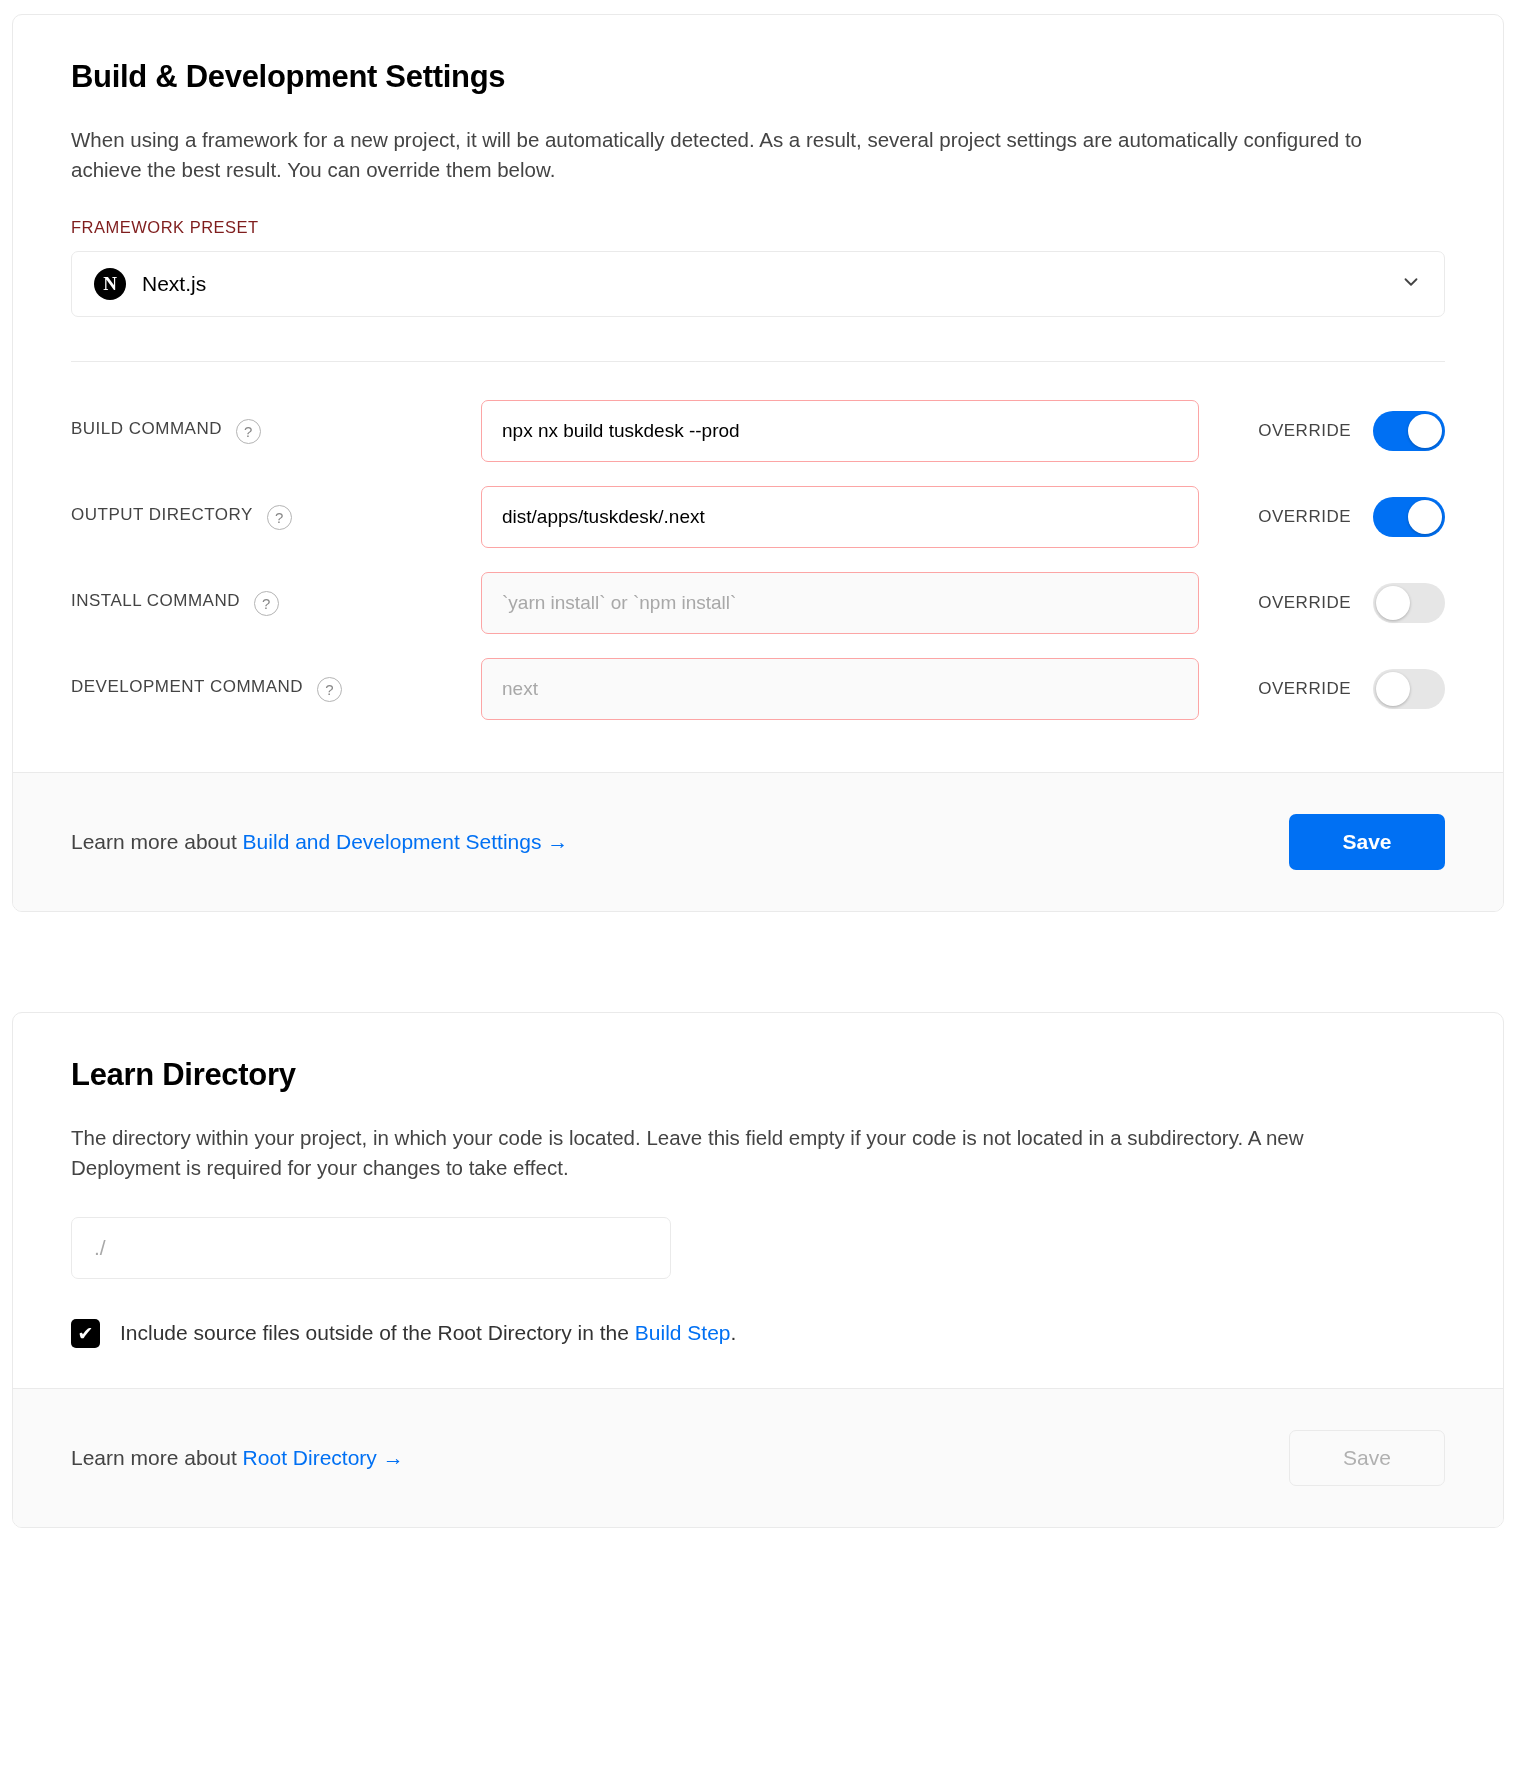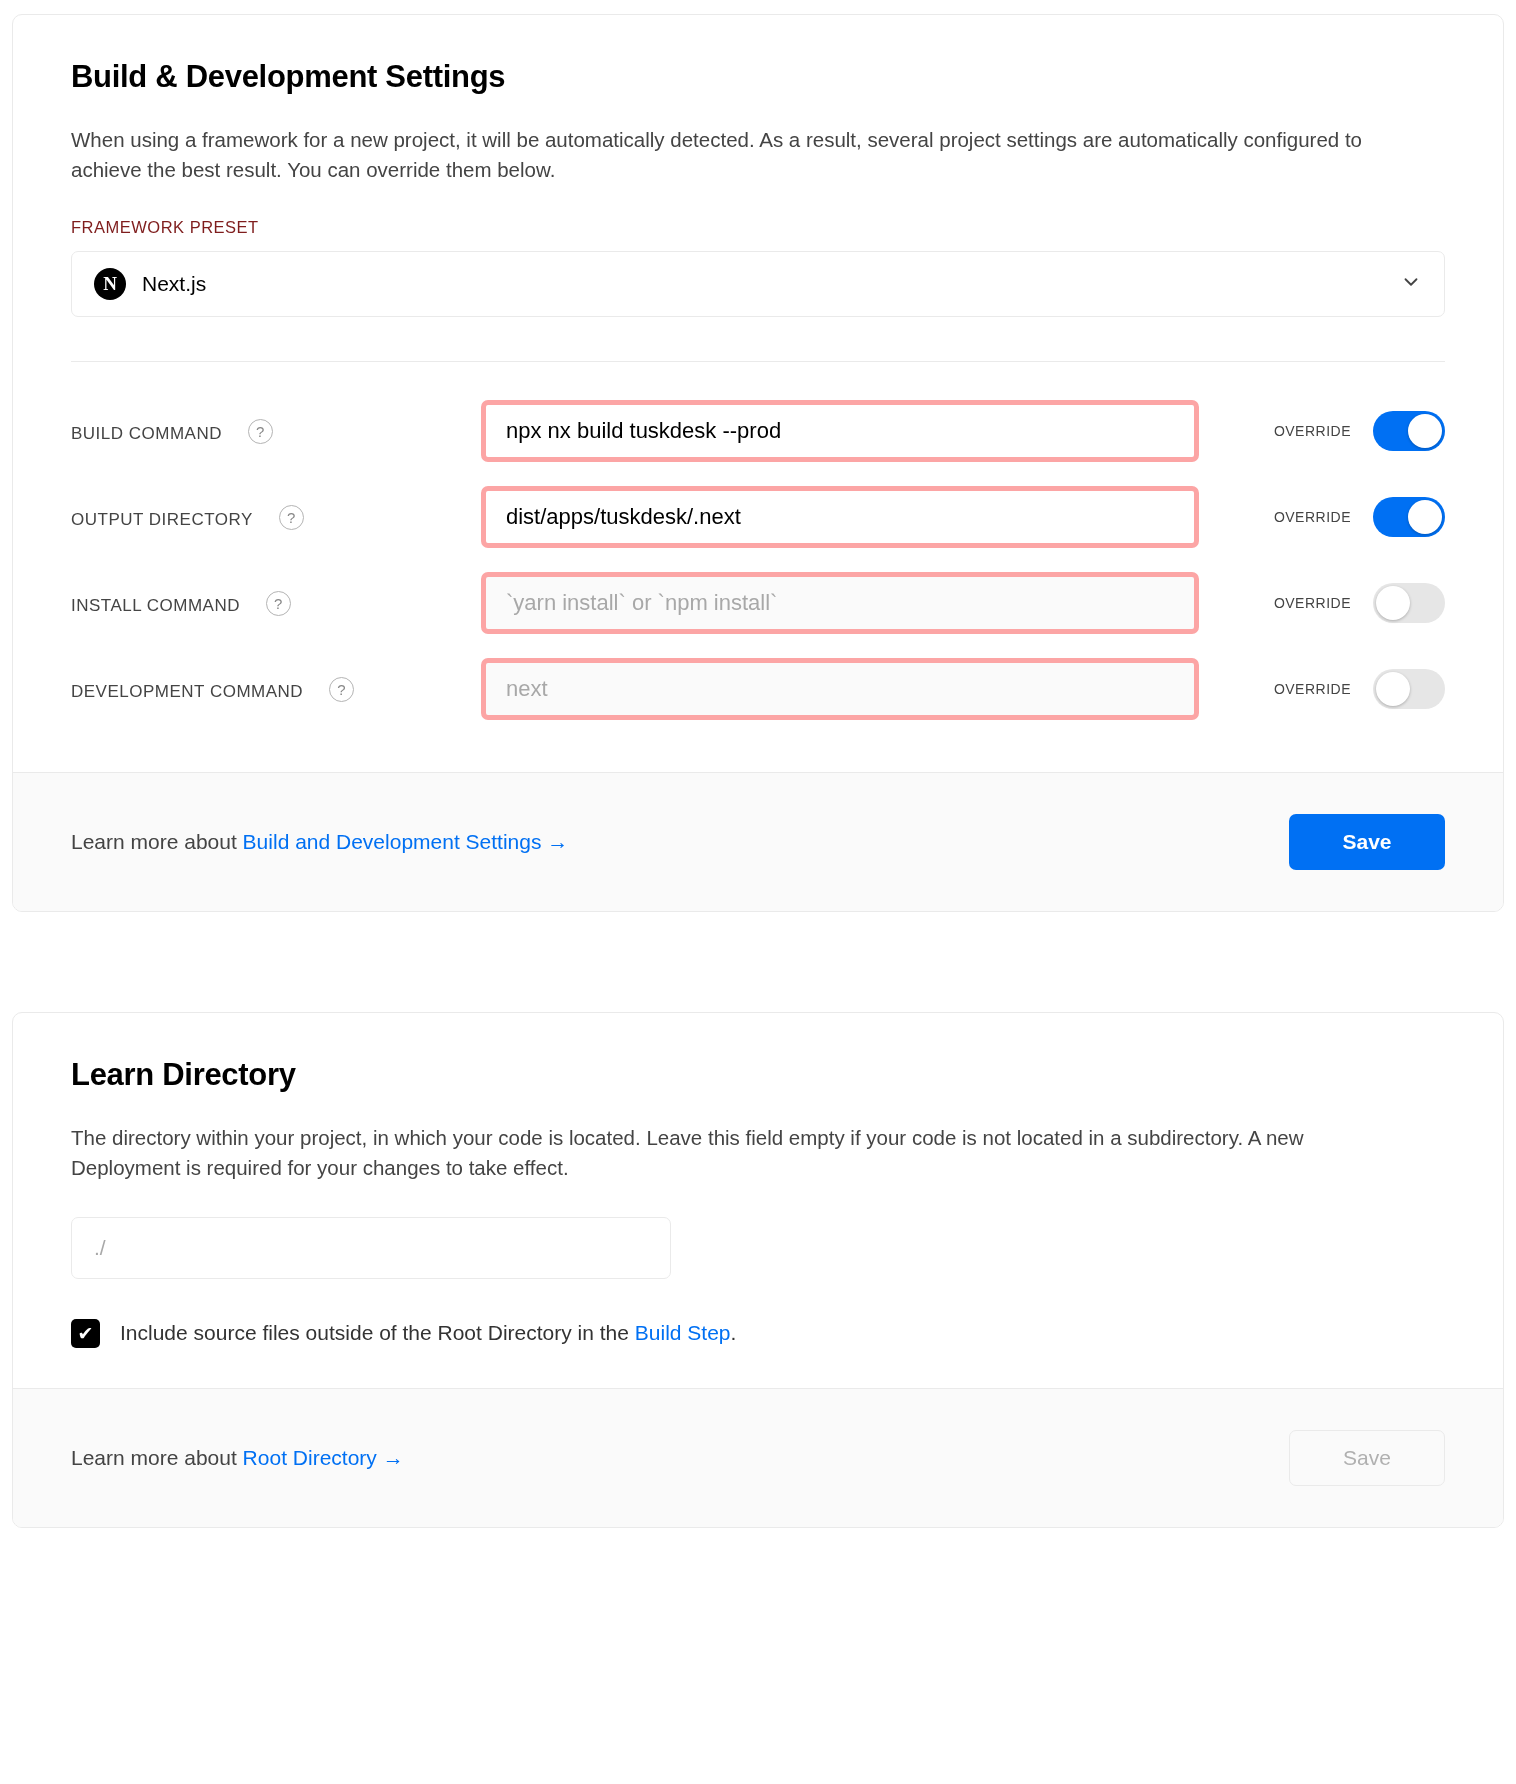--- a/index.html
+++ b/index.html
@@ -98,67 +98,66 @@
 
   
   .row {
     display: flex;
     align-items: center;
     height: 86px;
   }
   .row .label {
     width: 410px;
     display: flex;
-    align-items: flex-end;
+    align-items: flex-start;
     font-size: 17px;
     letter-spacing: 0.5px;
     color: #444444;
     text-transform: uppercase;
-    gap: 12px;
   }
   .help {
     display: inline-flex;
     align-items: center;
     justify-content: center;
     width: 25px;
     height: 25px;
     border: 1px solid #b4b4b4;
     border-radius: 50%;
     color: #888;
     font-size: 15px;
     margin-left: 14px;
     cursor: pointer;
     flex: none;
   }
   .row .input-wrap { width: 718px; }
   .row input[type="text"] {
     width: 100%;
     height: 62px;
-    border: 5px solid #fca5a5;
+    border: 1px solid #fca5a5;
     border-radius: 7px;
     padding: 0 20px;
-    font-size: 22px;
+    font-size: 19px;
     color: #000;
     background: #fff;
     font-family: "Liberation Sans", sans-serif;
   }
   .row input[type="text"]:disabled {
     background: #fafafa;
     color: #999;
   }
   .row input::placeholder { color: #a8a8a8; }
 
   .row .override {
     margin-left: auto;
     display: flex;
     align-items: center;
     gap: 22px;
   }
   .override-label {
-    font-size: 14px;
+    font-size: 17px;
     letter-spacing: 0.5px;
     color: #444;
     text-transform: uppercase;
   }
 
   .toggle {
     width: 72px;
     height: 40px;
     border-radius: 20px;
     background: #e6e6e6;

